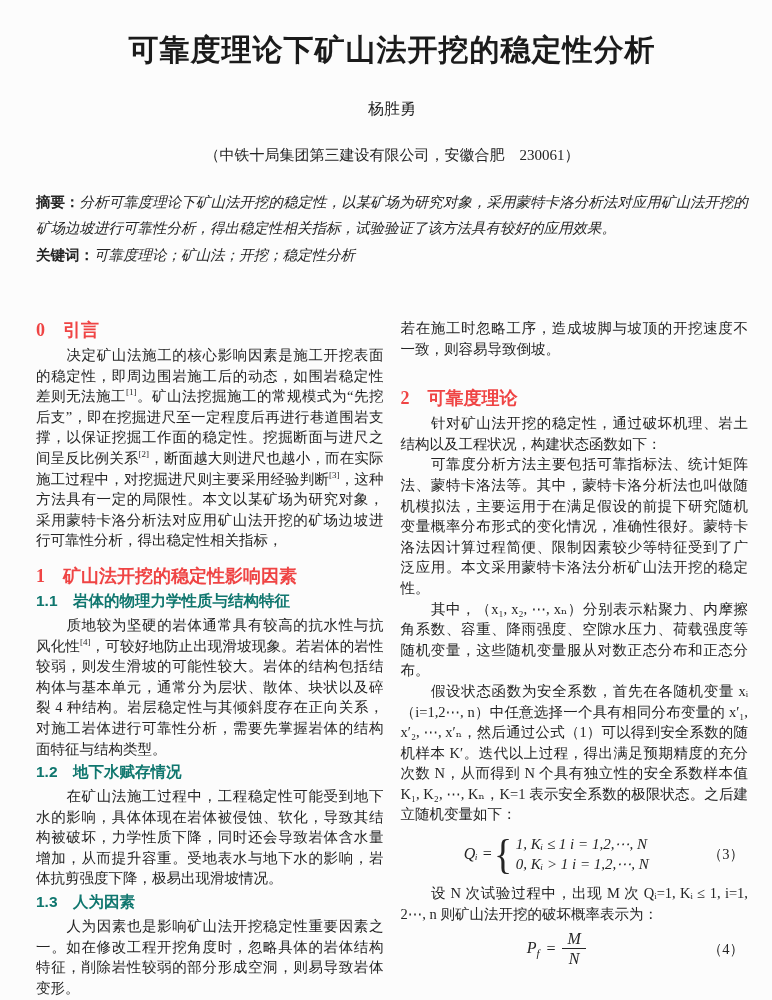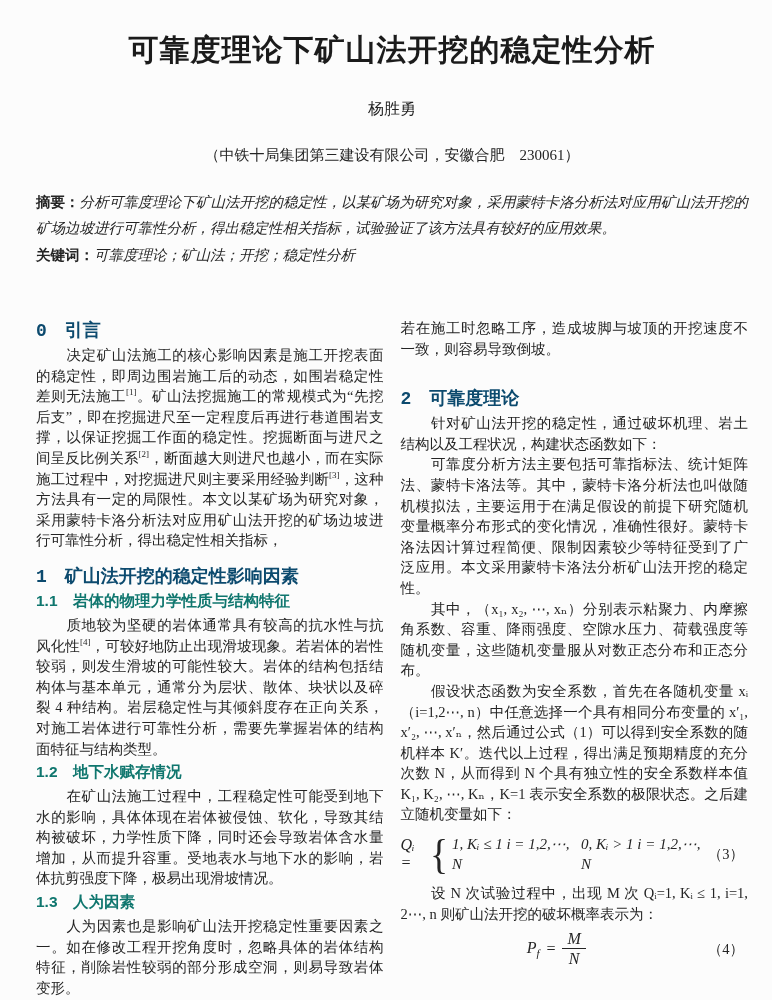--- a/index.html
+++ b/index.html
@@ -17,35 +17,35 @@
   .author{text-align:center;font-family:"Liberation Sans","DejaVu Sans",sans-serif;
     font-size:16px;margin-top:28px;}
   .affil{text-align:center;font-size:15px;margin-top:26px;}
   .abstract-block{margin-top:24px;font-size:14.5px;line-height:26px;text-align:justify;}
   .abstract-block .lbl{font-weight:700;font-style:normal;
     font-family:"Liberation Sans","DejaVu Sans",sans-serif;}
   .kai{font-style:italic;}
   .keywords-line{margin-top:1px;}
   .columns{display:flex;gap:17px;margin-top:50px;}
   .col{flex:1;min-width:0;}
-  .sec-h1{font-family:Liberation Mono, monospace;font-weight:700;
-    font-size:18px;margin:0 0 3px;color:#0c4a6e;}
+  .sec-h1{font-family:Liberation Serif, serif;font-weight:700;
+    font-size:18px;margin:0 0 3px;color:#ef4444;}
   .sec-h1.gap-sm{margin-top:13px;}
   .sec-h1.gap-lg{margin-top:27px;}
   .sec-h2{font-family:"Liberation Sans","DejaVu Sans",sans-serif;font-weight:700;
     font-size:15.5px;margin:3px 0 3px;color:#0f766e;}
   p.body{font-size:14.5px;line-height:20.6px;text-align:justify;margin:0;text-indent:2.1em;}
   p.body.noindent{text-indent:0;}
   sup.ref{font-size:9px;line-height:0;vertical-align:super;}
   .formula{position:relative;display:flex;justify-content:center;align-items:center;
     font-family:"Liberation Serif","DejaVu Serif",serif;font-style:italic;
     font-size:16px;margin:5px 0;padding-right:36px;}
   .eq-no{position:absolute;right:4px;top:50%;transform:translateY(-50%);
     font-style:normal;font-size:14.5px;}
-  .cases{display:flex;line-height:20px;font-size:15px;text-align:left;}
+  .cases{display:flex;flex-direction:column;line-height:20px;font-size:15px;text-align:left;}
   .brace{font-size:42px;font-weight:100;font-style:normal;margin-right:3px;
     transform:scaleX(.9);}
   .frac{display:inline-flex;flex-direction:column;align-items:center;line-height:19px;
     margin-left:6px;}
   .frac .num{border-bottom:1.4px solid #242424;padding:0 5px;}
   .eqlhs sub{font-size:11px;}
 </style>
 </head>
 <body>
 

